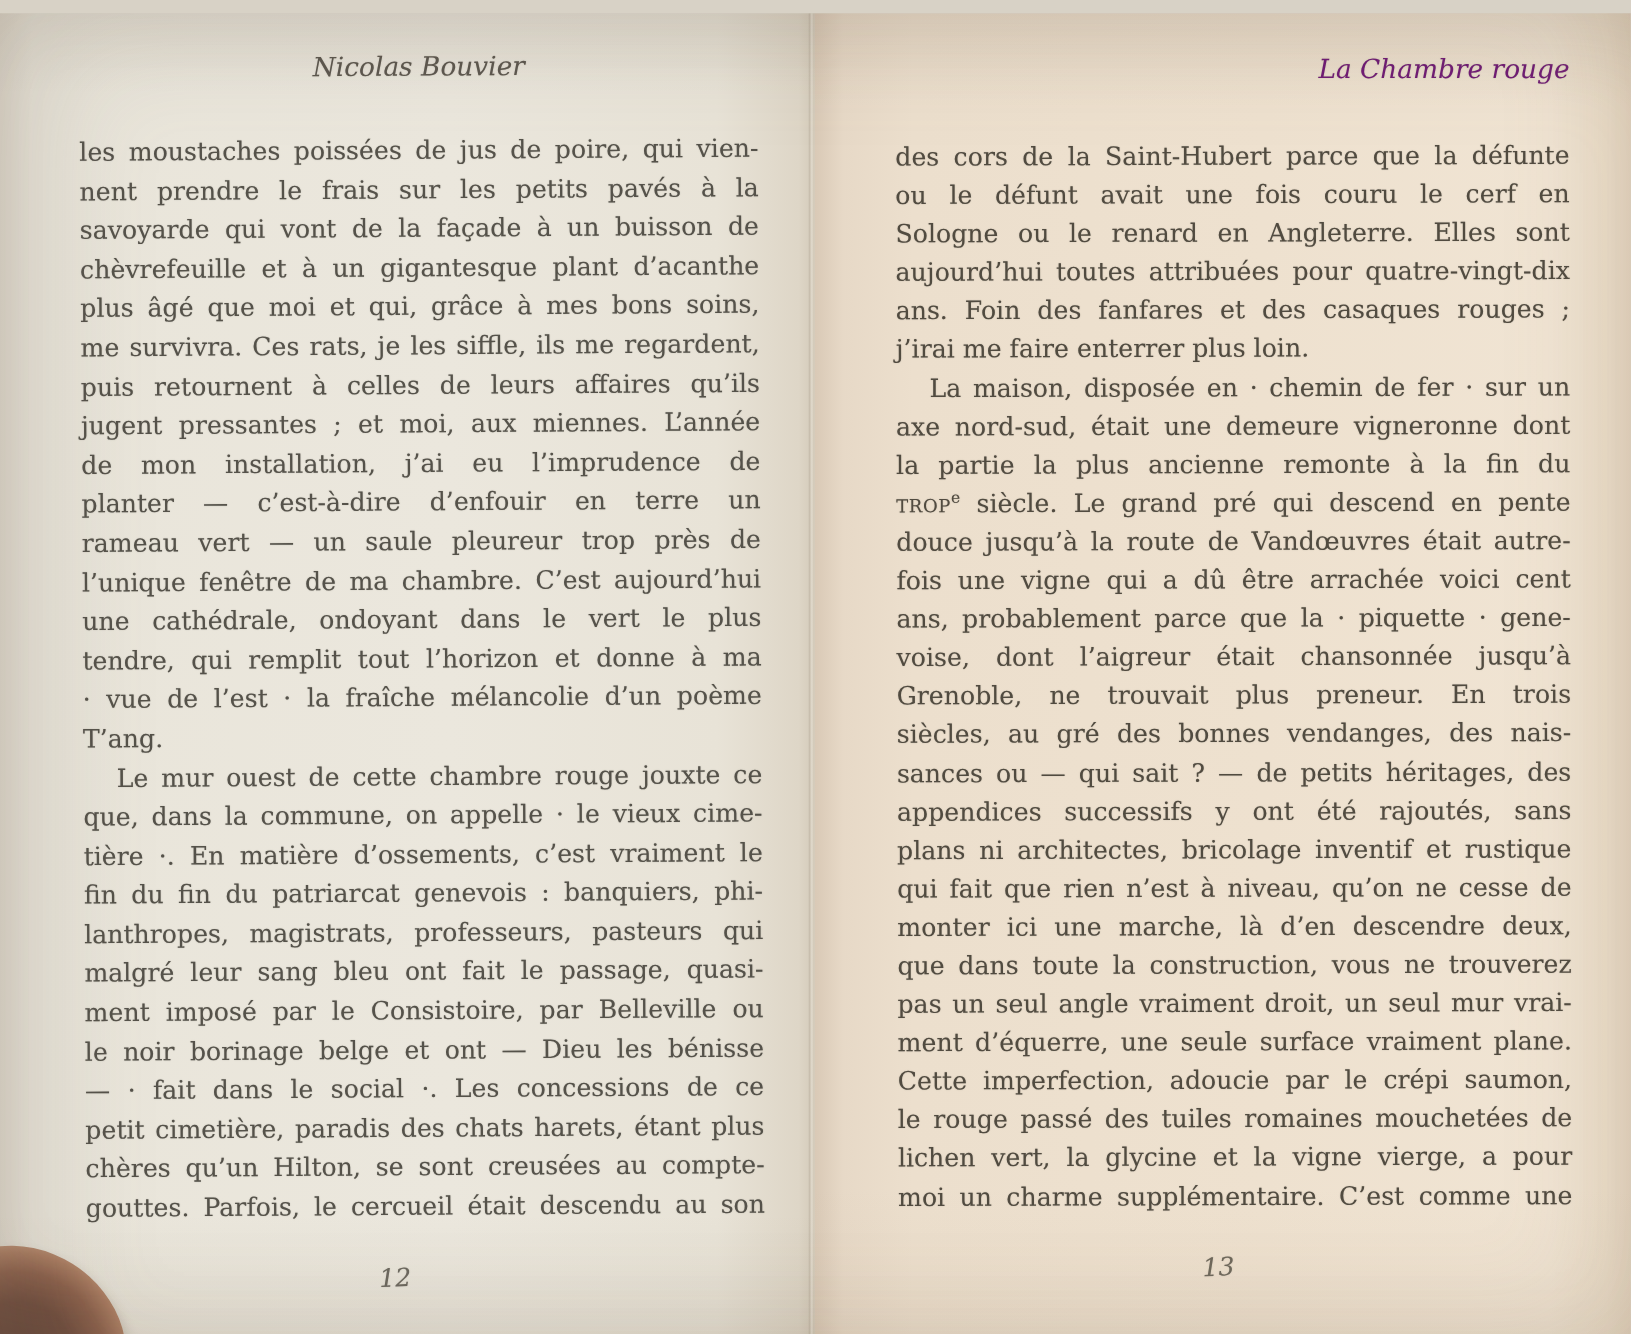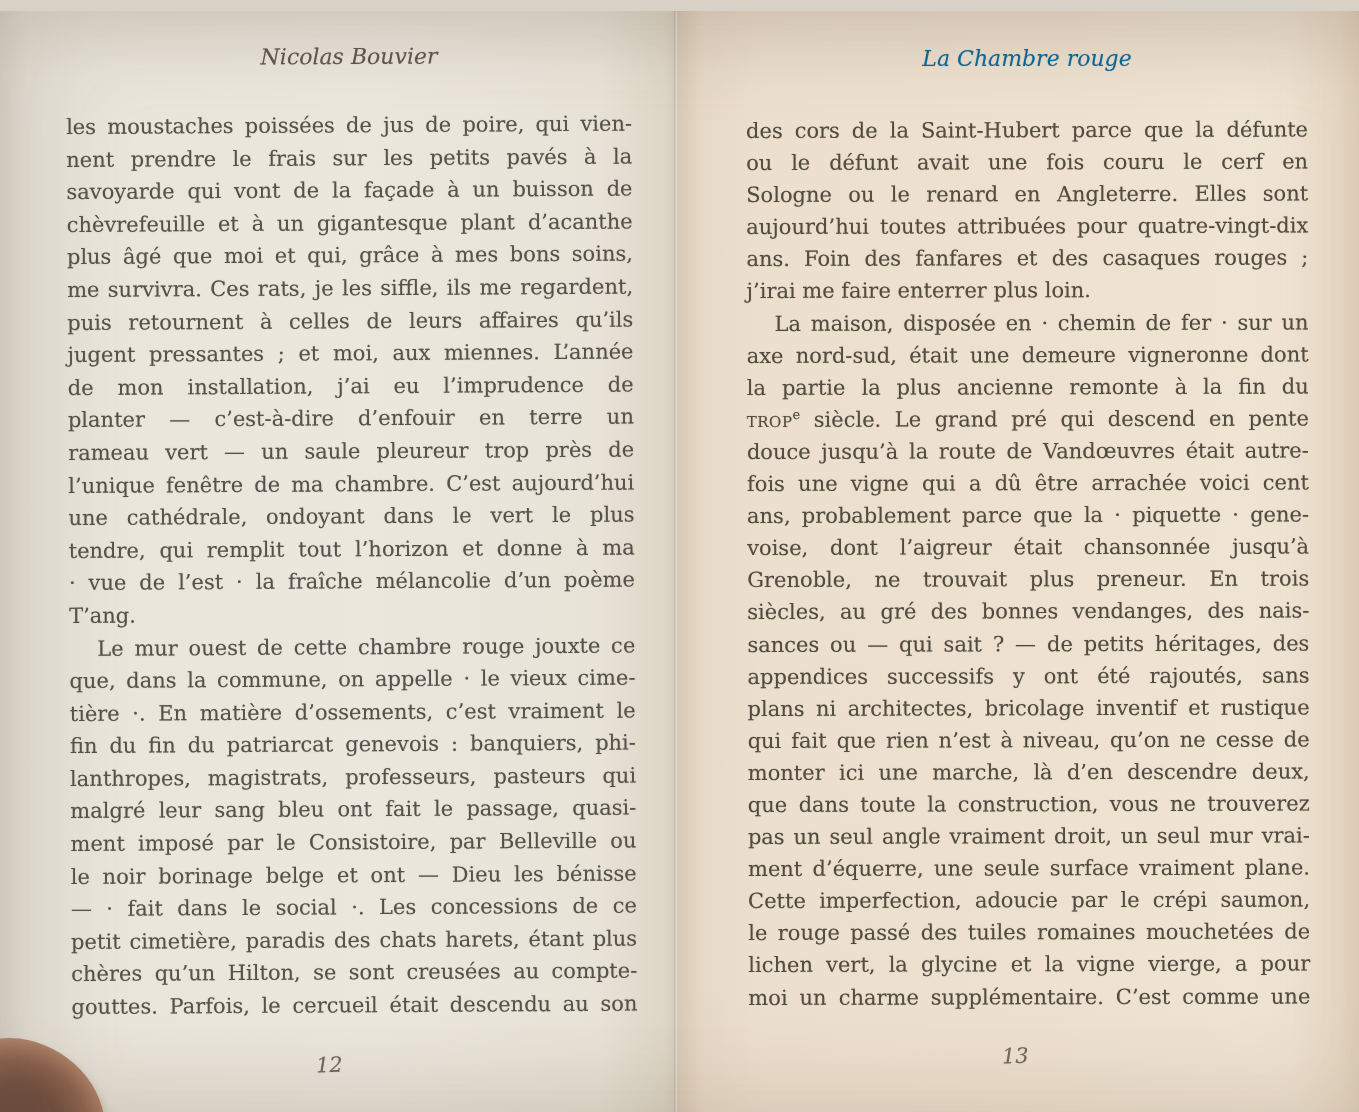--- a/index.html
+++ b/index.html
@@ -38,21 +38,21 @@
   
   .running-header {
     position: absolute;
     font-style: italic;
     font-size: 22px;
     color: #5c574e;
     text-align: center;
     text-shadow: 0 0 1px rgba(92,87,78,0.35);
   }
   .header-left  { left: 66px;  top: 33px; width: 566px; transform: rotate(-0.3deg); }
-  .header-right { left: 746px; top: 35px; width: 562px; color: #0369a1; }
+  .header-right { left: 746px; top: 35px; width: 562px; color: #701a75; text-align: right; }
   .textblock {
     position: absolute;
     font-size: 21px;
     color: #55524a;
     text-shadow: 0 0 1px rgba(85,82,74,0.40);
   }
   .textblock-left  { left: 66px;  top: 100px; width: 566px; line-height: 32.6px; transform: rotate(-0.35deg); transform-origin: top left; }
   .textblock-right { left: 746px; top: 104px; width: 562px; line-height: 32.1px; color: #514b40; transform: rotate(-0.15deg); transform-origin: top left; }
   .line { text-align: justify; text-align-last: justify; }
   .line.endline { text-align-last: left; }

